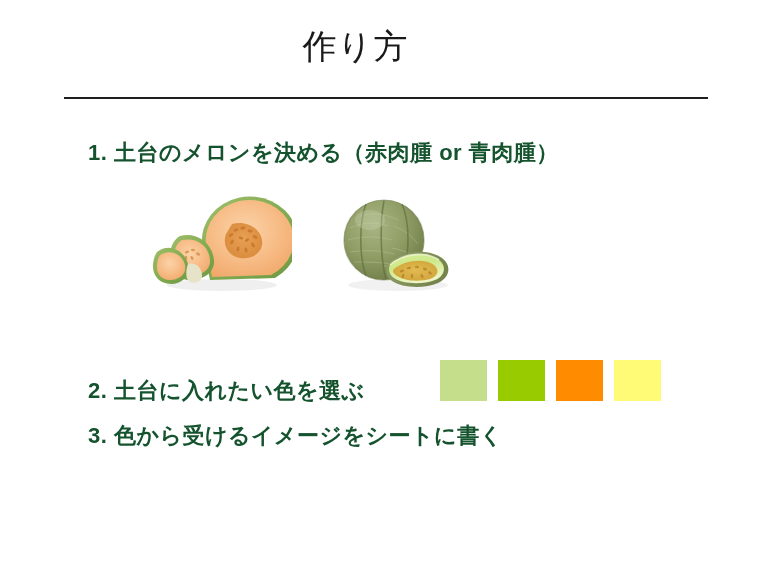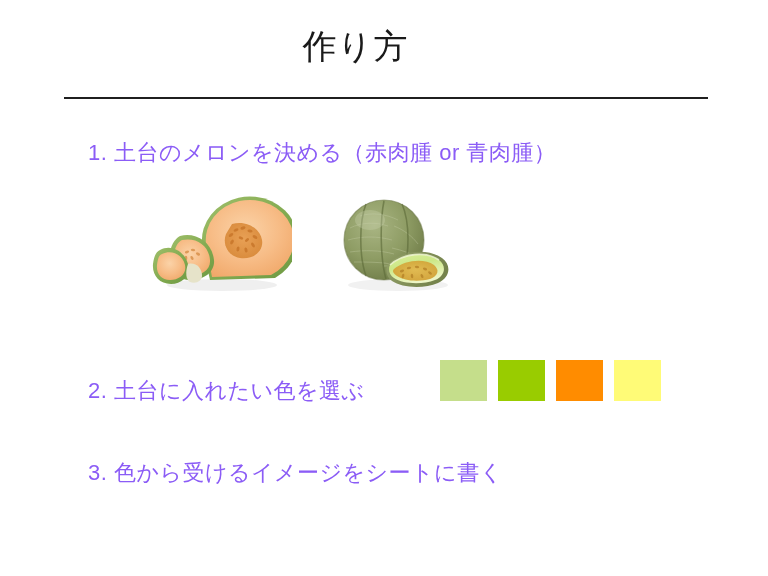--- a/index.html
+++ b/index.html
@@ -43,27 +43,28 @@
     width: 644px;
     height: 2px;
     background: #1f1f1f;
   }
 
   
   .step {
     position: absolute;
     font-size: 22px;
     line-height: 30px;
-    color: #8b5cf6;
+    color: #14532d;
     white-space: nowrap;
     letter-spacing: 0.5px;
+    font-weight: bold;
   }
   .step-1 { left: 88px; top: 138px; }
   .step-2 { left: 88px; top: 376px; }
-  .step-3 { left: 88px; top: 458px; }
+  .step-3 { left: 88px; top: 421px; }
 
   
   .photo {
     position: absolute;
     background: #ffffff;
   }
   .photo-red  { left: 140px; top: 192px; width: 152px; height: 102px; }
   .photo-green{ left: 332px; top: 192px; width: 132px; height: 102px; }
   .photo svg { display: block; width: 100%; height: 100%; }
 

